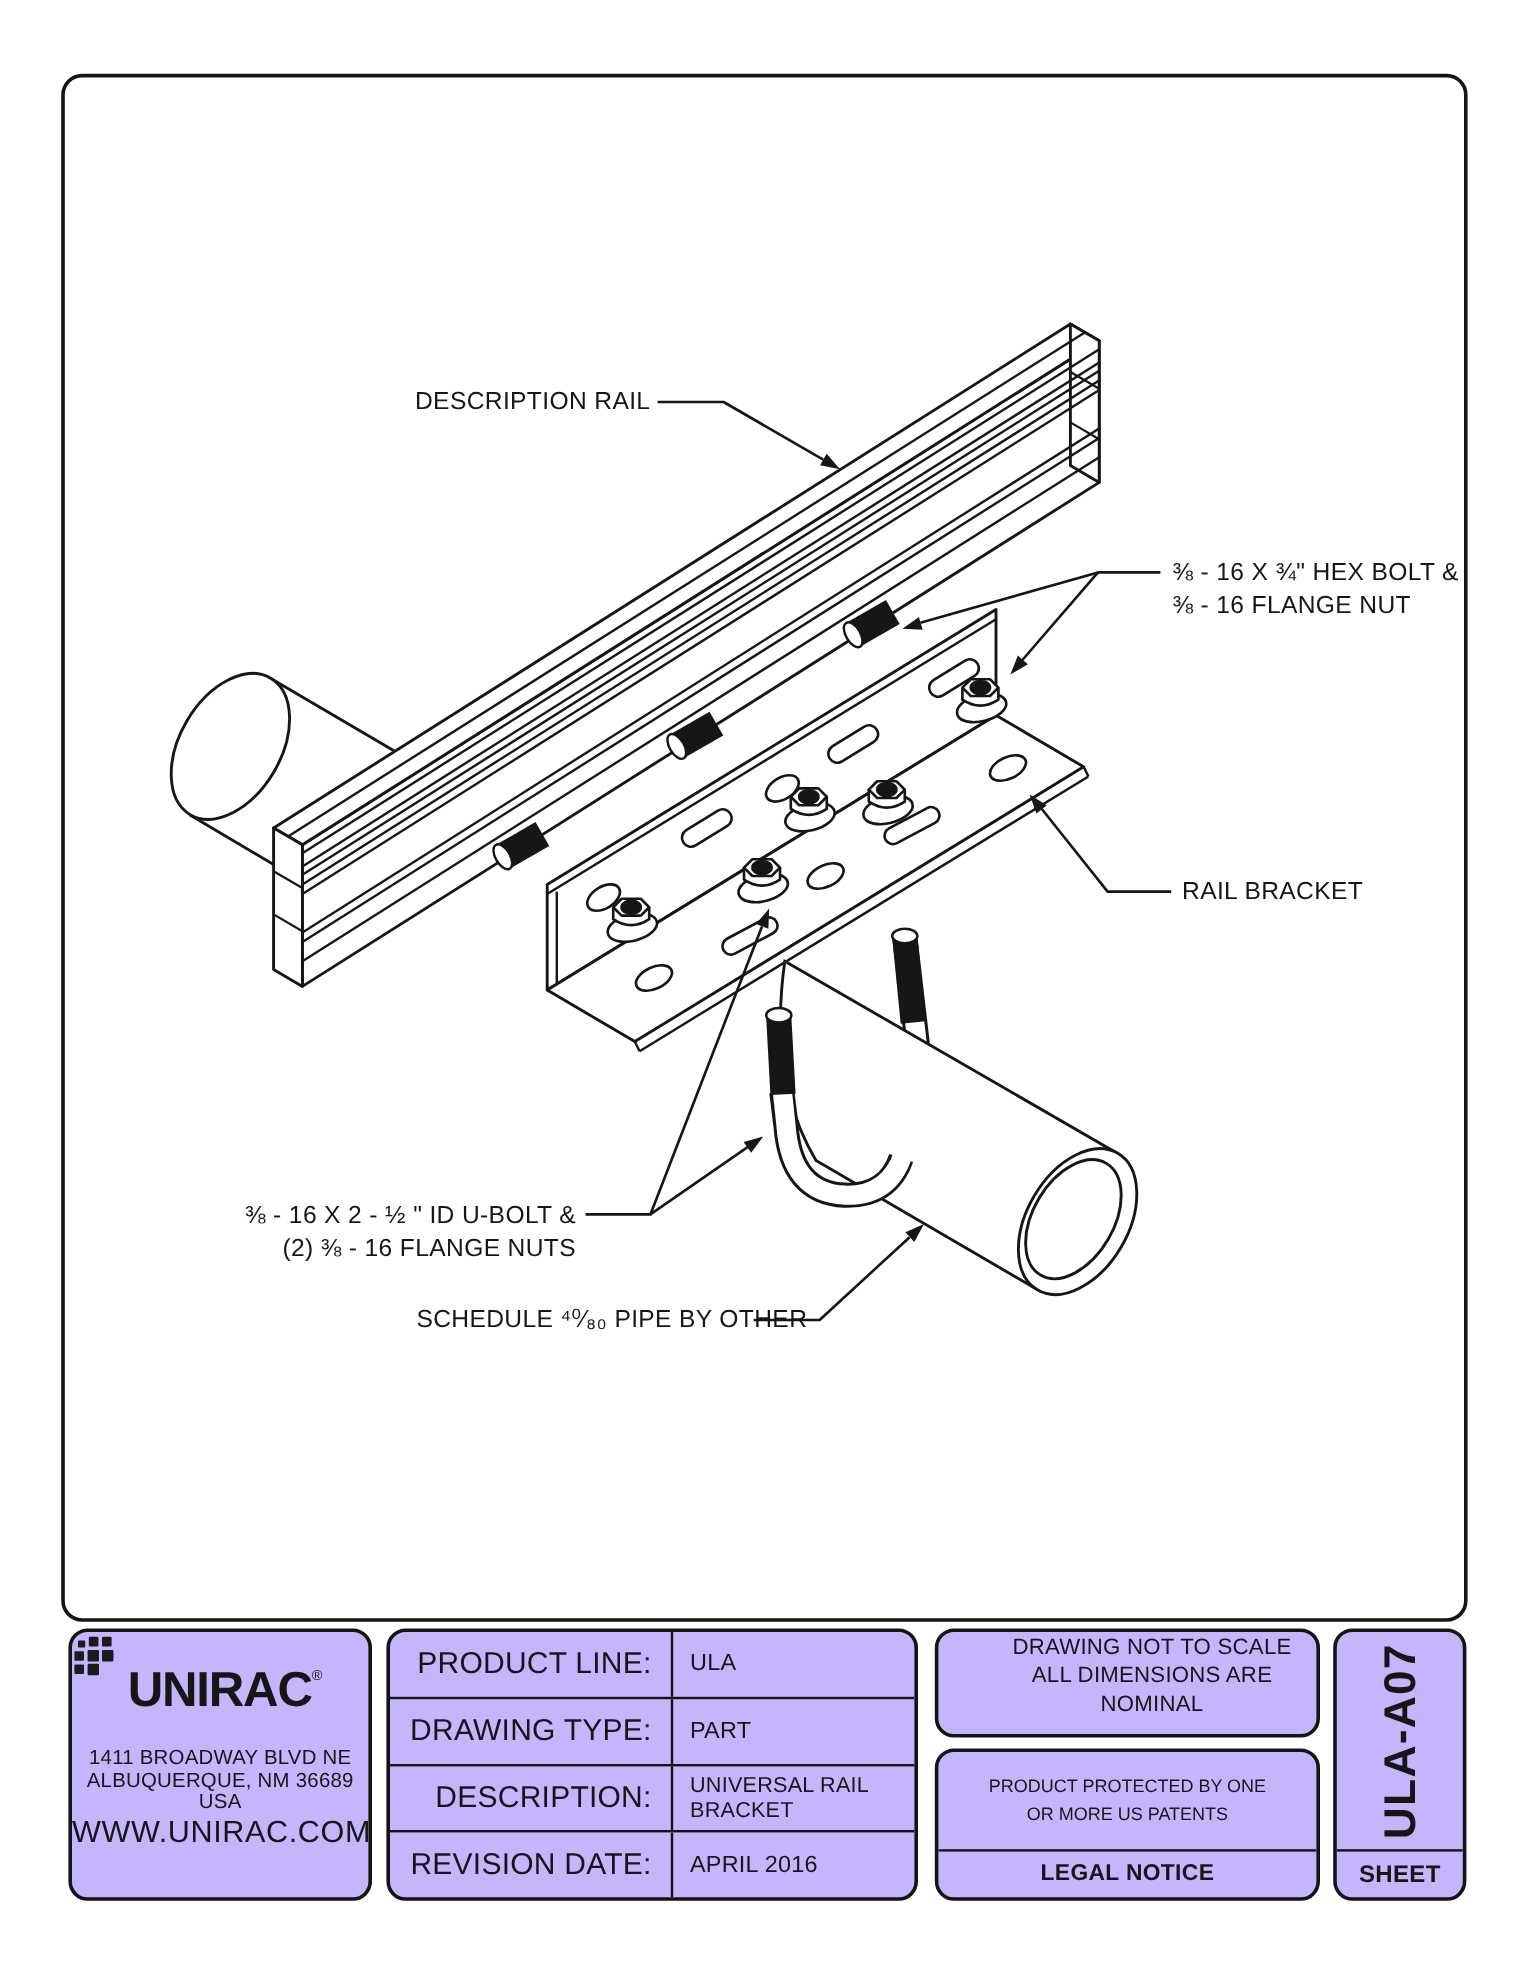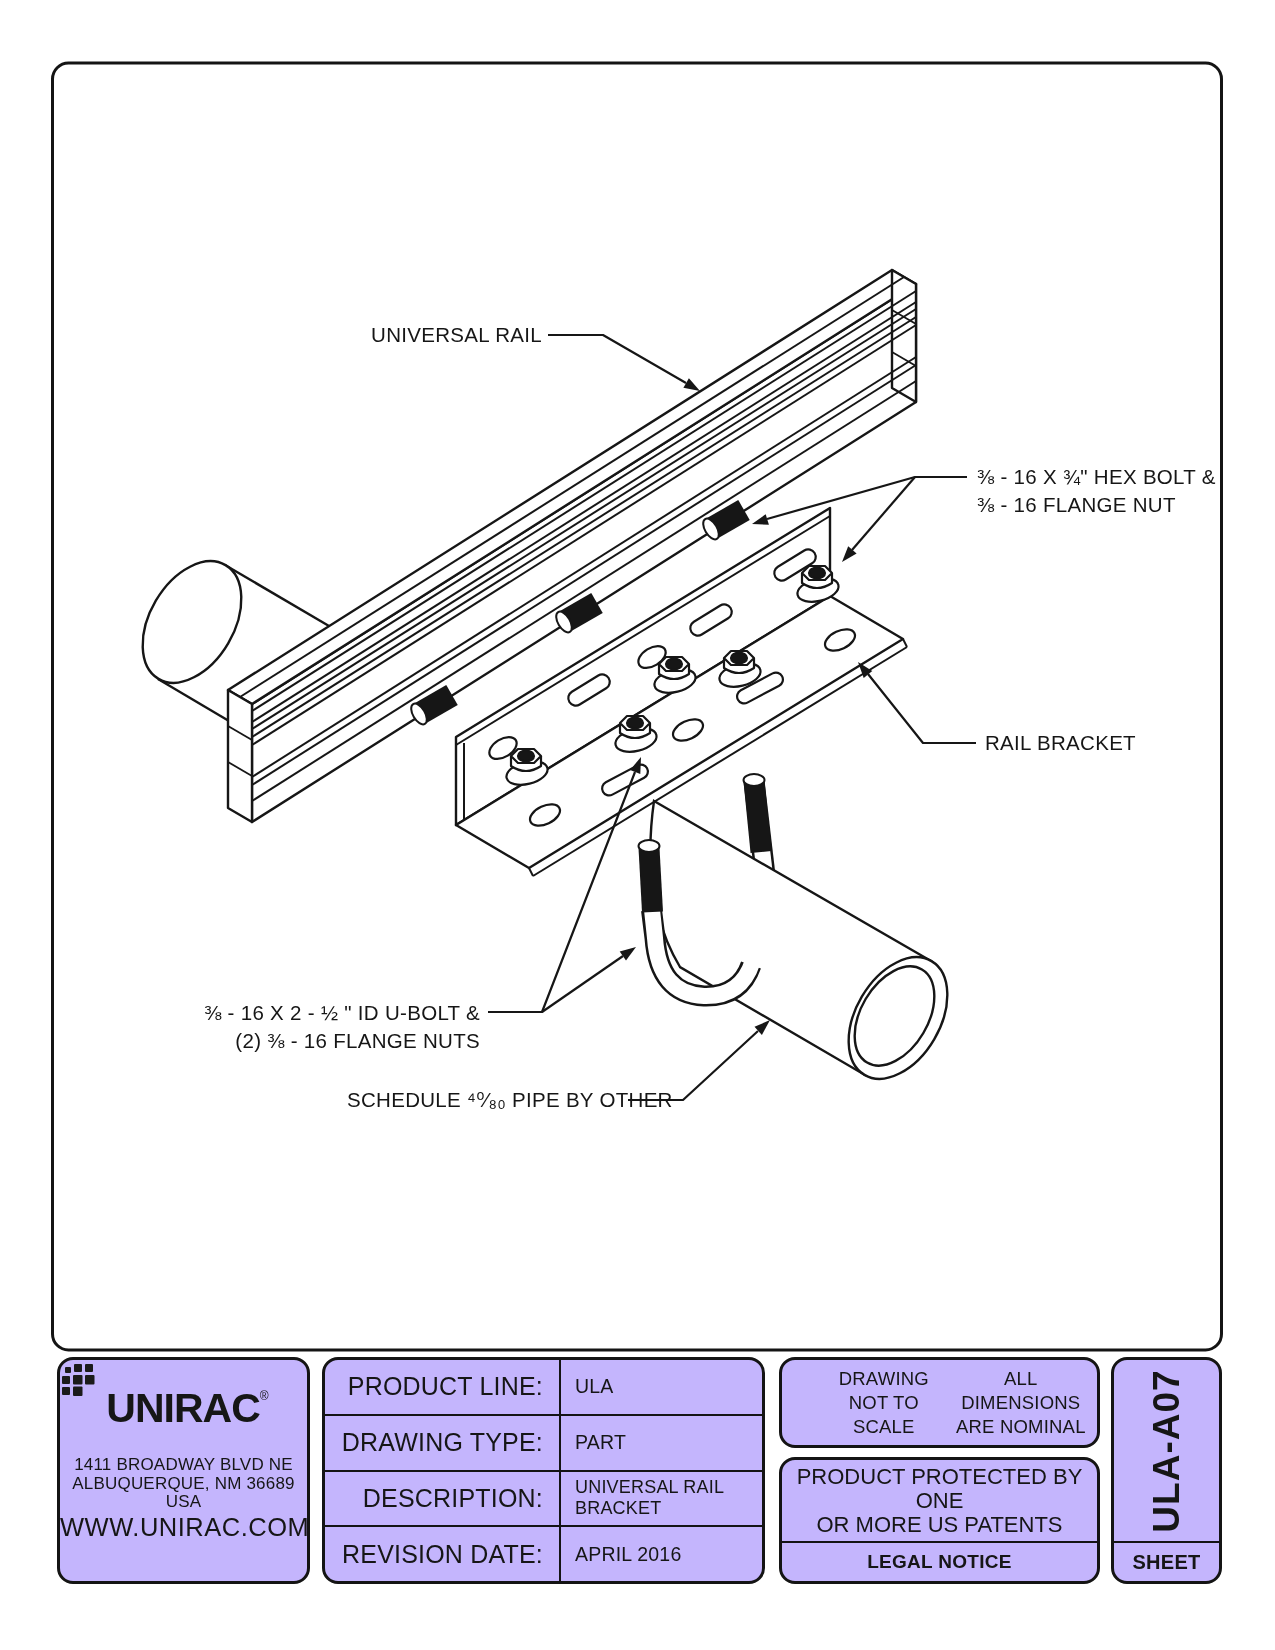--- a/index.html
+++ b/index.html
@@ -15,25 +15,25 @@
   .logo-reg{font-size:12px;vertical-align:22px;font-weight:400;}
   .addr{text-align:center;font-size:17px;line-height:18.5px;margin-top:28px;letter-spacing:.2px;}
   .website{text-align:center;font-size:25.5px;letter-spacing:.5px;margin-top:1px;}
   
   .tbl{display:flex;flex-direction:column;height:100%;}
   .trow{flex:1;display:flex;border-bottom:2.5px solid #141414;}
   .trow:last-child{border-bottom:none;}
   .tlabel{flex:0 0 218px;border-right:2.5px solid #141414;display:flex;align-items:center;justify-content:flex-end;
           padding-right:16px;font-weight:400;font-size:25px;letter-spacing:.2px;}
   .tvalue{flex:1;display:flex;align-items:center;padding-left:14px;font-size:19.5px;letter-spacing:.2px;}
-  .notes{display:flex;flex-direction:row;align-items:center;justify-content:space-between;height:100%;
+  .notes{display:flex;flex-direction:column;align-items:center;justify-content:flex-start;height:100%;
          font-size:18.5px;line-height:24px;text-align:center;letter-spacing:.2px;margin-left:41px;}
   .patent-wrap{display:flex;flex-direction:column;height:100%;}
   .patent-top{flex:1;display:flex;flex-direction:column;align-items:center;justify-content:center;
-              font-size:22px;line-height:24px;text-align:center;}
+              font-size:15px;line-height:24px;text-align:center;}
   .legal{flex:0 0 38px;border-top:2.5px solid #141414;display:flex;align-items:center;justify-content:center;
          font-weight:700;font-size:19px;letter-spacing:.3px;}
   .sheet-wrap{display:flex;flex-direction:column;height:100%;}
   .sheet-num-area{flex:1;position:relative;}
   .sheet-num{position:absolute;left:50%;top:50%;transform:translate(-50%,-50%) rotate(-90deg);
              font-size:37px;font-weight:700;letter-spacing:1px;white-space:nowrap;}
   .sheet-label{flex:0 0 38px;border-top:2.5px solid #141414;display:flex;align-items:center;justify-content:center;
                font-weight:700;font-size:20px;letter-spacing:.3px;}
   .icon-grid{flex:0 0 36px;height:36px;margin-top:2px;}
 </style>
@@ -170,21 +170,21 @@
       <polygon points="700,391 683.4,387.8 688.9,378.2"></polygon>
       <polygon points="752,524 765.7,514.2 768.9,524.7"></polygon>
       <polygon points="842,562 848.2,546.3 856.6,553.5"></polygon>
       <polygon points="858,662 872.3,671 863.7,677.9"></polygon>
       <polygon points="641,757 640.3,773.9 630.1,769.9"></polygon>
       <polygon points="636,947 626,960.6 619.7,951.6"></polygon>
       <polygon points="770,1020 761.9,1034.9 754.5,1026.8"></polygon>
     </g>
   </svg>
 
-  <div class="callout right" style="left:330px;top:321px;width:212px;">UNIVERSAL RAIL</div>
+  <div class="callout right" style="left:330px;top:321px;width:212px;">DESCRIPTION RAIL</div>
 
   <div class="callout" style="left:977px;top:463px;">
     <div>⅜ - 16 X ¾" HEX BOLT &amp;</div>
     <div>⅜ - 16 FLANGE NUT</div>
   </div>
 
   <div class="callout" style="left:985px;top:729px;">RAIL BRACKET</div>
 
   <div class="callout right" style="left:200px;top:999px;width:280px;">
     <div>⅜ - 16 X 2 - ½ " ID U-BOLT &amp;</div>

